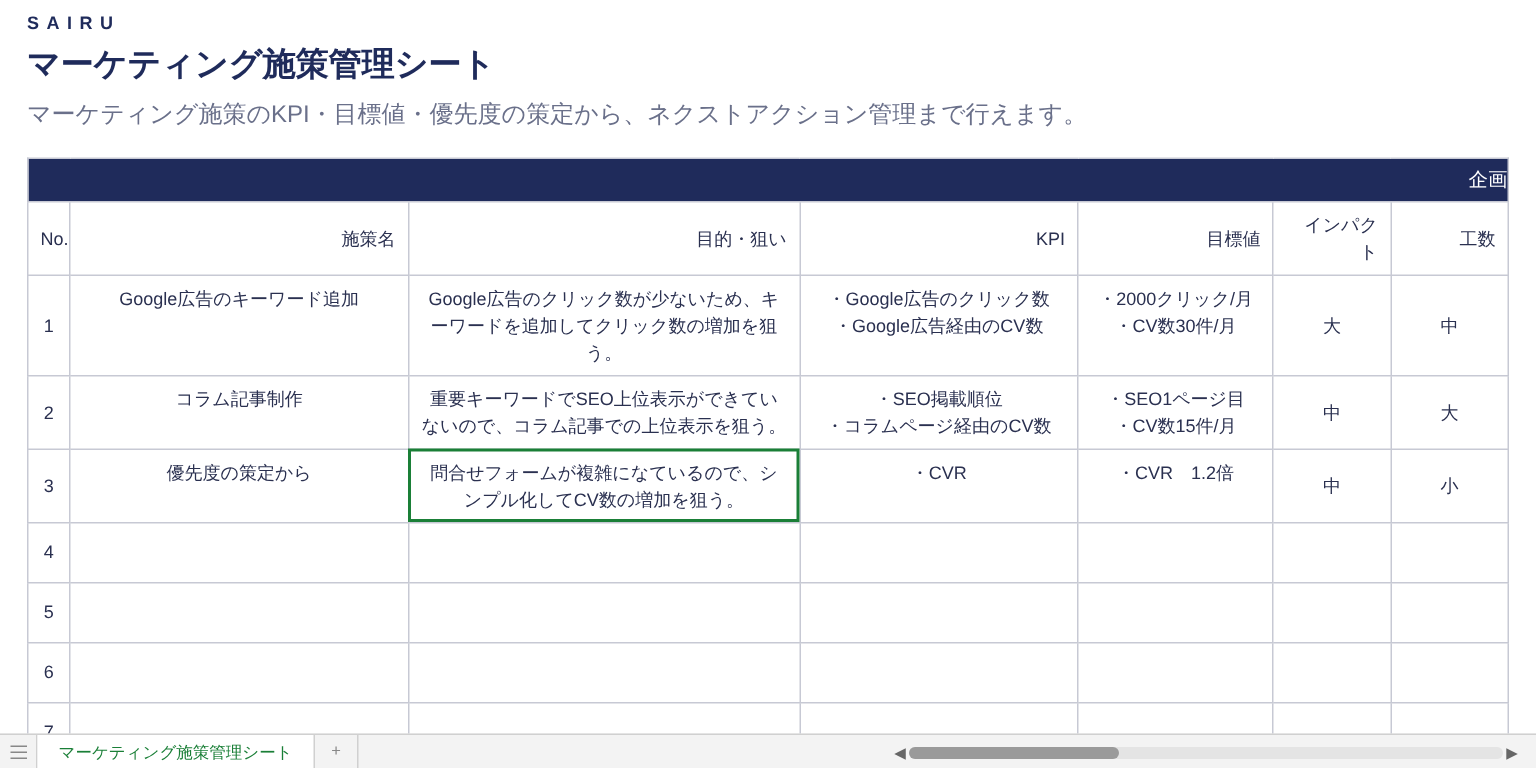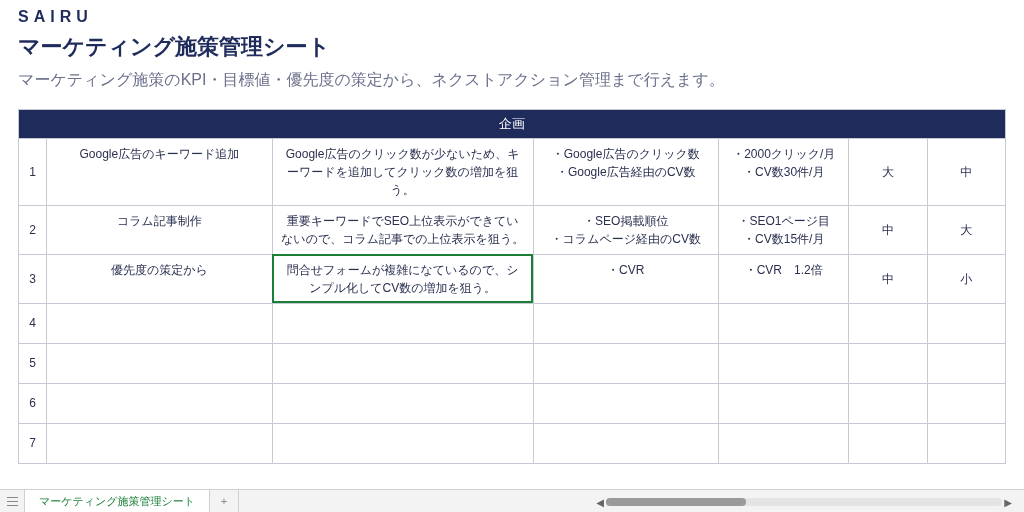--- a/index.html
+++ b/index.html
@@ -13,21 +13,21 @@
     overflow: hidden;
     position: relative;
   }
   .page {
     padding: 8px 18px 0 18px;
     box-sizing: border-box;
     height: 490px;
     overflow: hidden;
   }
   .brand {
-    font-size: 16px;
+    font-size: 12px;
     letter-spacing: 5px;
     color: #1f2b5b;
     font-weight: 600;
     margin-bottom: 6px;
   }
   .title {
     font-size: 22px;
     font-weight: 700;
     color: #1f2b5b;
     margin: 2px 0 8px 0;
@@ -49,21 +49,21 @@
     padding: 6px 8px;
     vertical-align: top;
     box-sizing: border-box;
     height: 40px;
     line-height: 1.5;
     text-align: center;
   }
   .sheet th {
     vertical-align: middle;
     font-weight: 500;
-    text-align: center;
+    text-align: right;
     height: 34px;
   }
   .group-header th {
     background: #1f2b5b;
     color: #ffffff;
     font-size: 13px;
     font-weight: 400;
     height: 28px;
     padding: 4px 0;
   }
@@ -154,20 +154,29 @@
         <col class="col-name">
         <col class="col-aim">
         <col class="col-kpi">
         <col class="col-target">
         <col class="col-impact">
         <col class="col-effort">
     </colgroup>
     <thead>
       <tr class="group-header">
         <th colspan="7">企画</th>
+      </tr>
+      <tr>
+        <th>No.</th>
+        <th>施策名</th>
+        <th>目的・狙い</th>
+        <th>KPI</th>
+        <th>目標値</th>
+        <th>インパクト</th>
+        <th>工数</th>
       </tr>
     </thead>
     <tbody id="sheet-body">
         <tr>
           <td class="center">1</td>
           <td>Google広告のキーワード追加</td>
           <td>Google広告のクリック数が少ないため、キーワードを追加してクリック数の増加を狙う。</td>
           <td>・Google広告のクリック数<br>・Google広告経由のCV数</td>
           <td>・2000クリック/月<br>・CV数30件/月</td>
           <td class="center">大</td>

